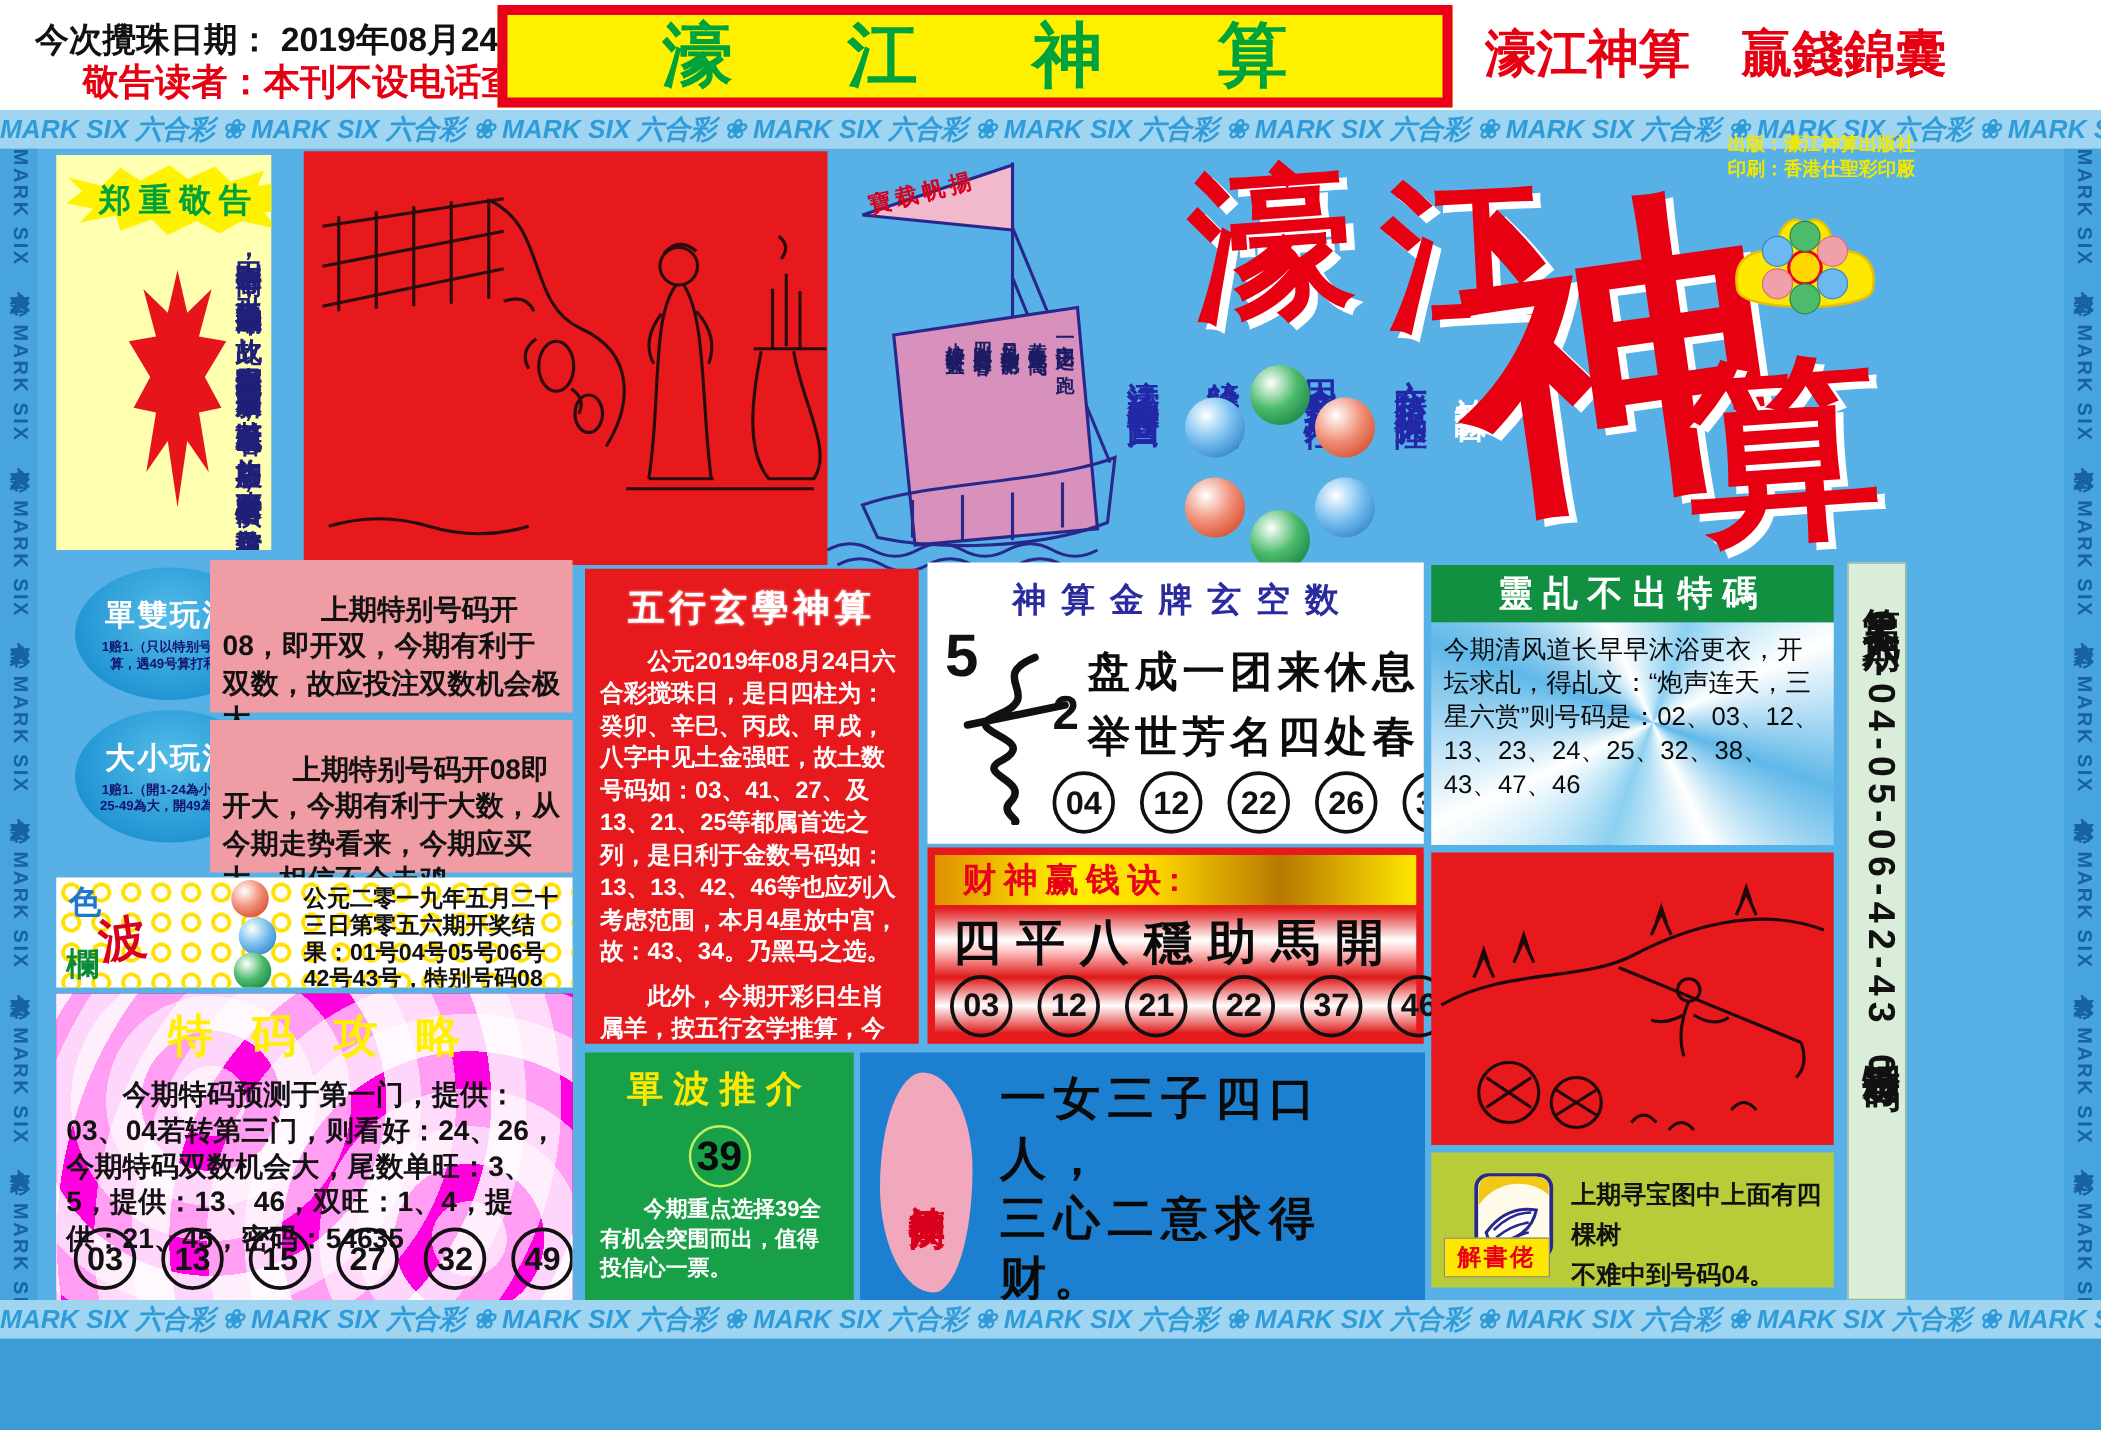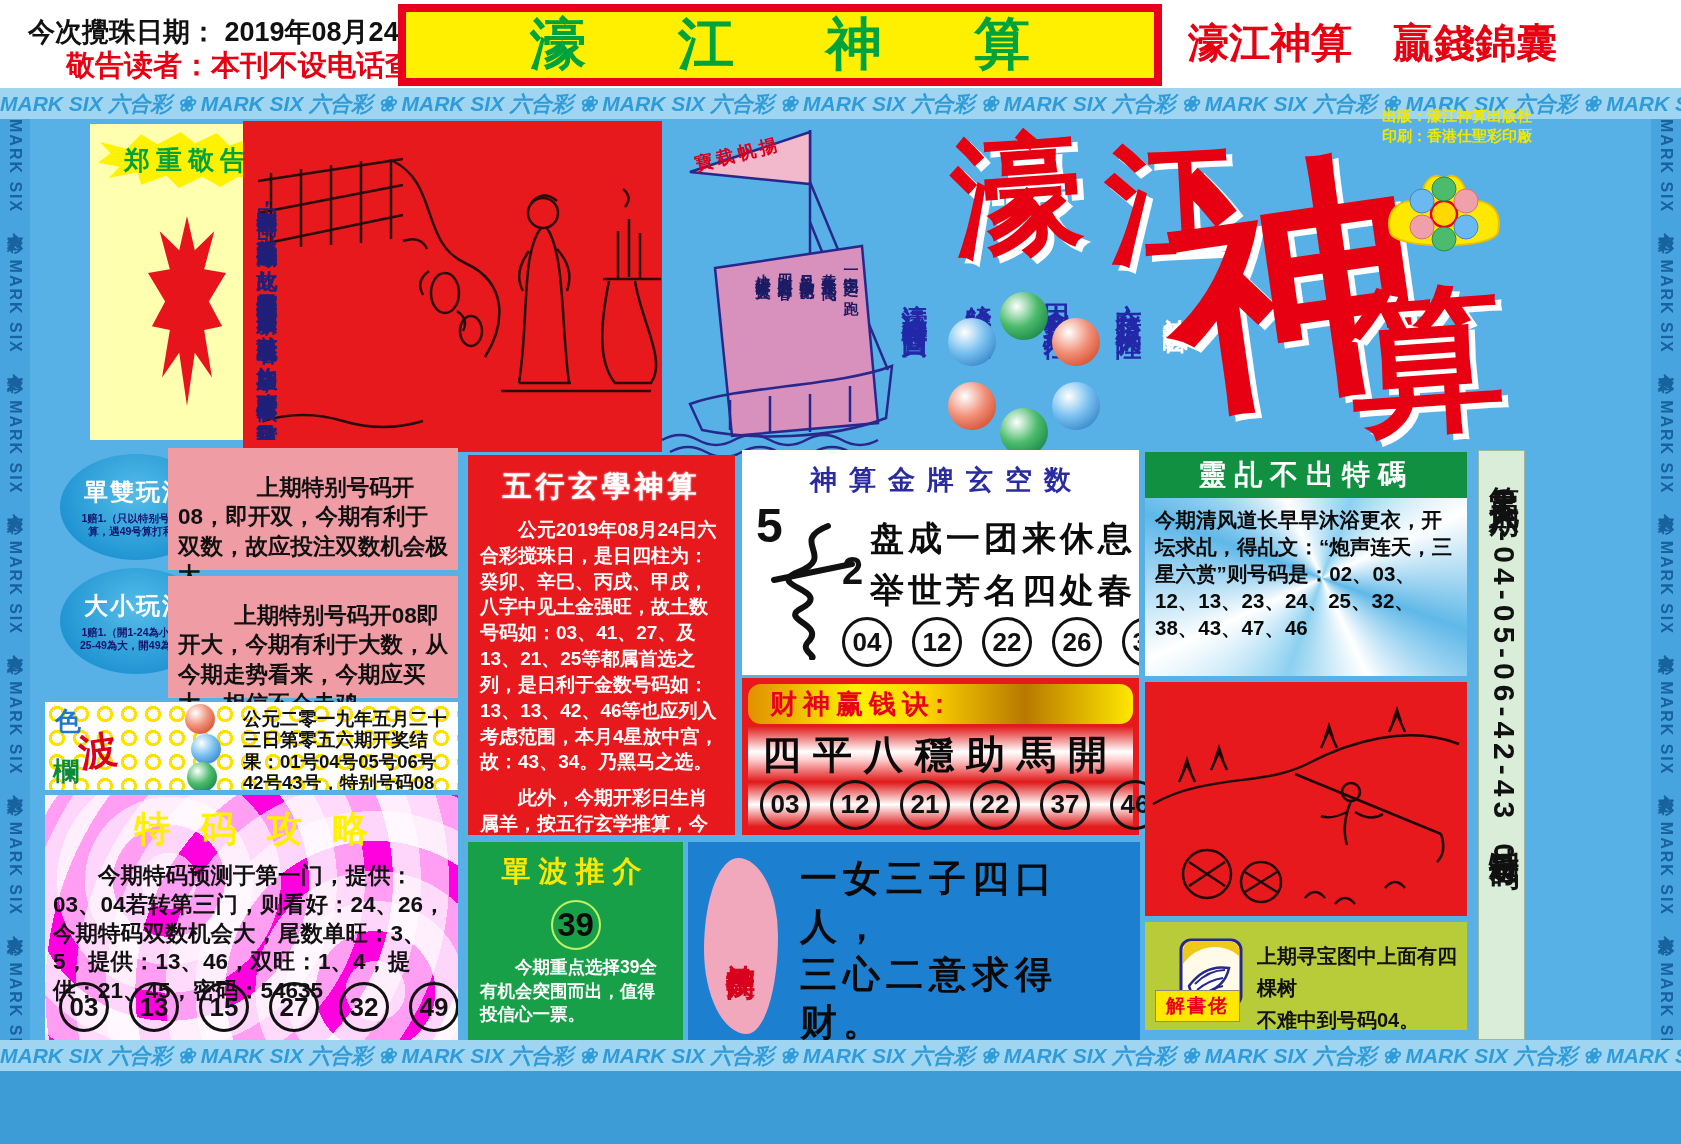--- a/index.html
+++ b/index.html
@@ -21,21 +21,21 @@
   .strip-h{position:absolute;left:0;width:1681px;height:31px;background:#a0d5f2;color:#2f9cd9;
            font-weight:900;font-size:21px;line-height:31px;white-space:nowrap;overflow:hidden;font-style:italic;}
   .strip-top{top:88px;} .strip-bottom{top:1040px;}
   .strip-v{position:absolute;top:119px;width:30px;height:921px;background:#48a4de;color:#17629f;
            font-weight:900;font-size:16px;writing-mode:vertical-rl;white-space:nowrap;overflow:hidden;
            letter-spacing:2px;line-height:30px;}
   .strip-left{left:0;} .strip-right{left:1651px;}
   .bottom-plain{position:absolute;left:0;top:1071px;width:1681px;height:73px;background:#3d9bd6;}
 
   
-  .notice-box{position:absolute;left:45px;top:124px;width:196px;height:316px;background:#ffffb0;overflow:hidden;margin-left:45px;}
+  .notice-box{position:absolute;left:45px;top:124px;width:172px;height:316px;background:#ffffb0;overflow:hidden;}
   .burst-title{position:absolute;left:8px;top:8px;width:180px;height:56px;background:#fff200;
     display:flex;align-items:center;justify-content:center;font-size:26px;font-weight:900;color:#00a23c;
     letter-spacing:6px;
     clip-path:polygon(0% 55%,7% 38%,1% 18%,16% 30%,24% 4%,33% 22%,46% 0%,54% 20%,66% 2%,73% 24%,88% 8%,85% 30%,100% 22%,93% 45%,100% 62%,88% 68%,94% 92%,78% 80%,68% 98%,58% 80%,45% 100%,38% 78%,24% 94%,22% 72%,6% 82%,12% 62%);}
   .red-star{position:absolute;left:58px;top:92px;width:78px;height:190px;background:#e8141c;z-index:1;
     clip-path:polygon(50% 0%,60% 18%,85% 8%,72% 28%,100% 30%,78% 45%,95% 58%,72% 60%,82% 85%,60% 72%,50% 100%,40% 72%,18% 85%,28% 60%,5% 58%,22% 45%,0% 30%,28% 28%,15% 8%,40% 18%);}
   .notice-body{position:absolute;right:6px;top:68px;height:246px;width:184px;z-index:2;
     writing-mode:vertical-rl;text-orientation:upright;font-size:21px;line-height:26px;
     font-weight:bold;color:#20207a;letter-spacing:1px;}
 
@@ -110,34 +110,34 @@
   .mystic-verse{margin:14px 0 0 128px;font-size:34px;font-weight:900;color:#0c0c0c;line-height:52px;
                 font-family:"DejaVu Serif",serif;letter-spacing:4px;}
   .mystic-nums{position:absolute;left:100px;bottom:8px;width:290px;justify-content:space-between;}
   .digit5{position:absolute;left:14px;top:48px;font-size:48px;font-weight:900;color:#111;}
   .digit2{position:absolute;left:100px;top:100px;font-size:38px;font-weight:900;color:#111;}
 
   
   .fortune{position:absolute;left:742px;top:678px;width:397px;height:157px;background:#e8191c;
            padding:6px;box-sizing:border-box;}
   .gold-bar{height:40px;line-height:40px;background:linear-gradient(90deg,#e09000,#fff000 28%,#ffd800 45%,#b87800 72%,#ffe800);
-            font-size:27px;font-weight:900;color:#e8001c;padding-left:22px;letter-spacing:6px;border-radius:13px;}
+            font-size:27px;font-weight:900;color:#e8001c;padding-left:22px;letter-spacing:6px;}
   .fortune-verse{height:56px;line-height:56px;margin-top:2px;text-align:center;
     background:linear-gradient(180deg,#e01818,#ffffff 46%,#ffd0d0 60%,#e01818);
     font-size:39px;font-weight:900;color:#0a0a0a;font-family:"DejaVu Serif",serif;letter-spacing:12px;}
   .fortune-nums{height:45px;align-items:center;justify-content:space-around;padding:0 12px;
     background:linear-gradient(180deg,#e01818,#ffffff 50%,#e01818);}
 
   
   .oracle{position:absolute;left:1145px;top:452px;width:322px;height:224px;}
   .oracle-hd{height:46px;line-height:46px;background:#109040;text-align:center;font-size:28px;
              font-weight:900;color:#ffffff;letter-spacing:8px;}
   .oracle-bd{height:178px;box-sizing:border-box;padding:8px 10px;
     background:conic-gradient(from 20deg at 55% 45%,#8cd0f0,#ffffff,#5fb8e8,#ffffff,#8cd0f0,#ffffff,#5fb8e8,#ffffff,#8cd0f0);
-    font-size:20.5px;font-weight:bold;color:#0a0a0a;line-height:1.32;}
+    font-size:20.5px;font-weight:normal;color:#0a0a0a;line-height:1.32;}
 
   
   .tipbox{position:absolute;left:1145px;top:922px;width:322px;height:108px;background:#b8cc3a;overflow:hidden;}
   .tip-text{position:absolute;left:112px;top:18px;font-size:20px;font-weight:bold;color:#111;line-height:1.6;}
   .tip-tag{position:absolute;left:10px;bottom:8px;background:#ffe800;border:1px solid #8a8a8a;
            font-size:19px;font-weight:900;color:#e8001c;padding:2px 10px;letter-spacing:2px;}
   .tip-icon{position:absolute;left:34px;top:16px;width:64px;height:70px;}
 
   
   .issue-strip{position:absolute;left:1478px;top:450px;width:47px;height:590px;background:#d9edd9;

